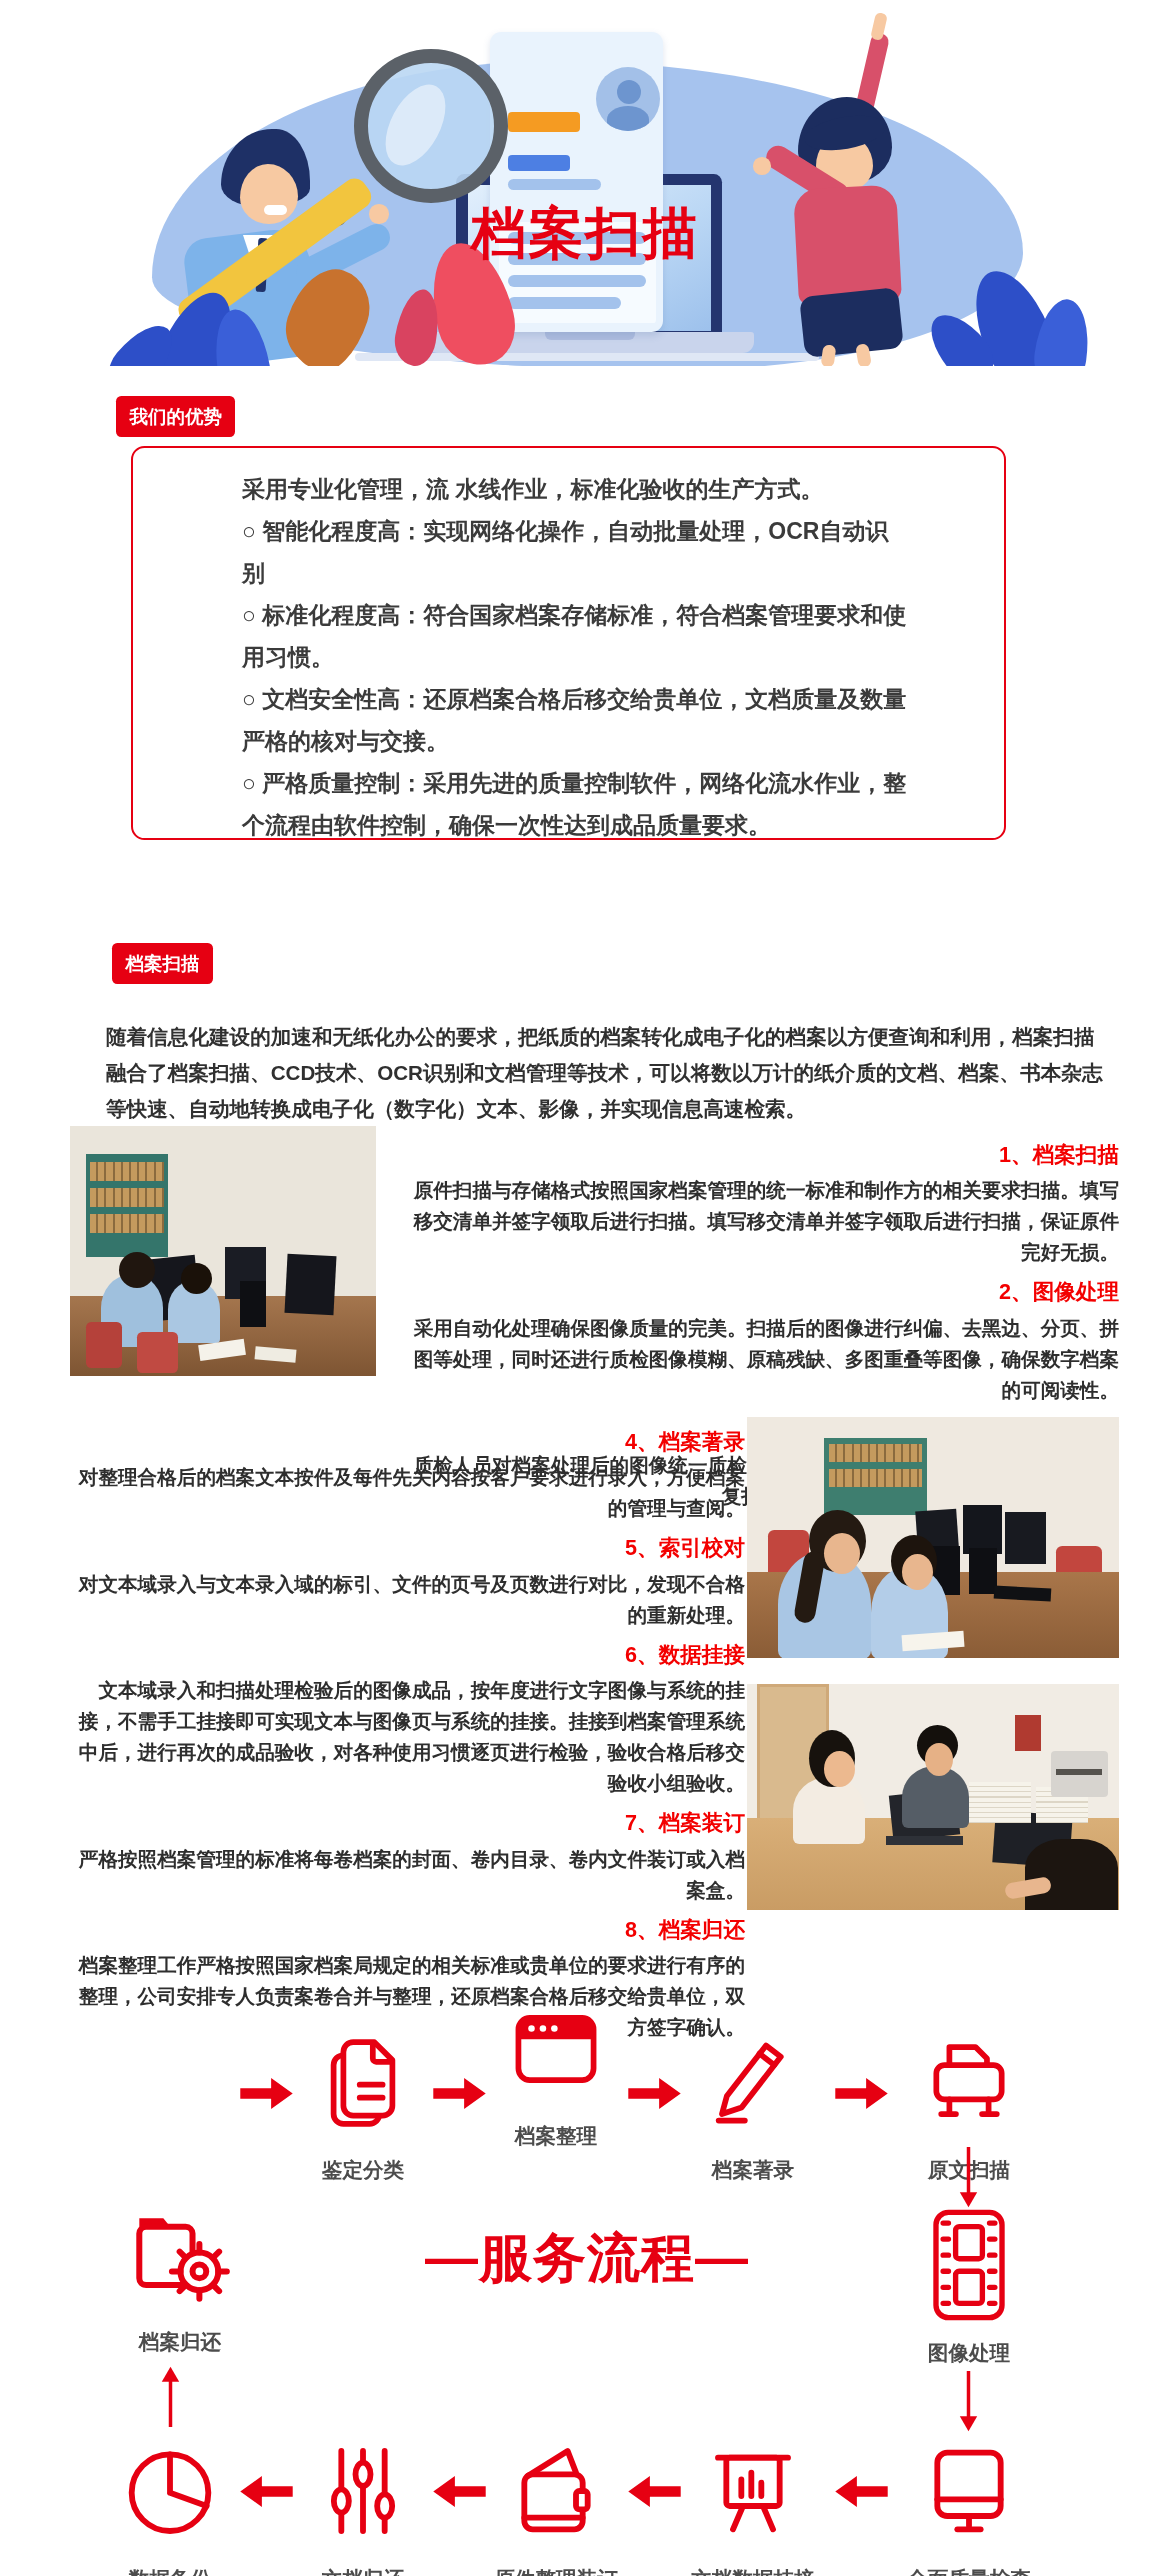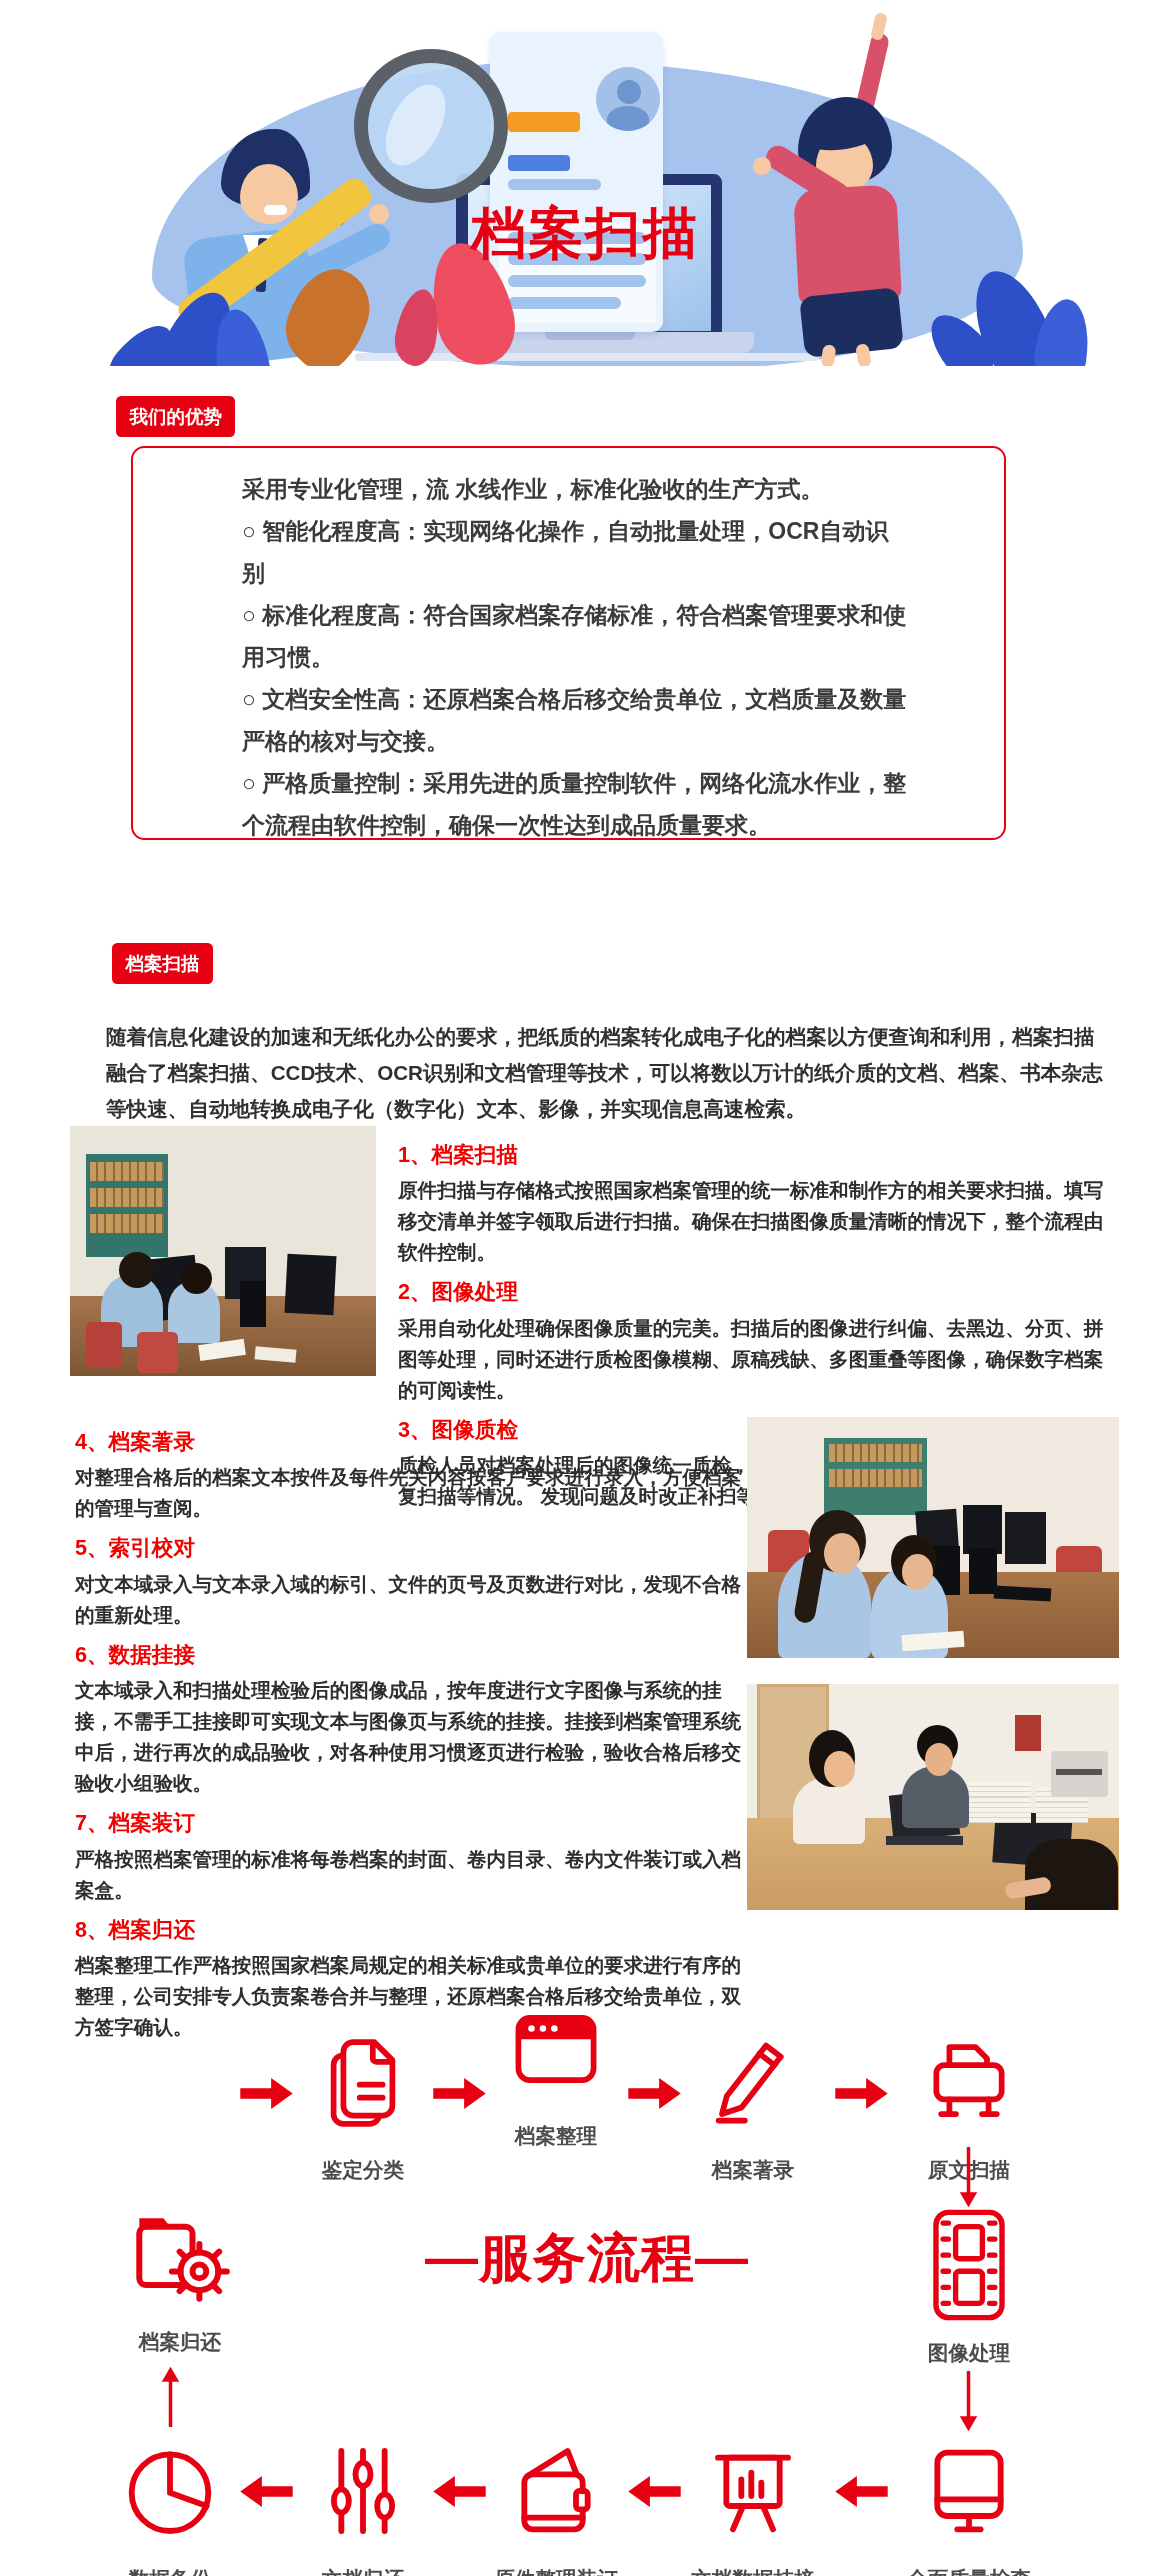--- a/index.html
+++ b/index.html
@@ -18,21 +18,21 @@
   
   .adv-box{position:absolute;left:131px;top:446px;width:875px;height:394px;box-sizing:border-box;
     border:2.1px solid #e60012;border-radius:13.4px;padding:20px 93px 0 109px;}
   .adv-box p{margin:0;font-size:23px;line-height:42px;color:#3b3b3b;font-weight:700;}
   
   .intro{position:absolute;left:95px;top:1008px;width:1005px;margin:11px;
     font-size:20.6px;line-height:36px;color:#303030;font-weight:700;}
   
   .col-right{position:absolute;left:398px;top:1140px;width:721px;}
   .col-left{position:absolute;left:75px;top:1427px;width:670px;}
-  .step{margin:0 0 8.2px 0;}
+  .step{margin:0 0 8.2px 0;text-align:right;}
   .step-h{font-size:21.6px;color:#f30000;font-weight:700;margin:0 0 6.2px 0;}
   .step-b{font-size:19.6px;line-height:31px;color:#2e2e2e;font-weight:600;margin:0 0 9.3px 0;}
   
   .photo{position:absolute;overflow:hidden;}
   .photo1{left:70px;top:1126px;width:306px;height:250px;background:#eae5db;}
   .photo2{left:747px;top:1417px;width:372px;height:241px;background:#efe9e0;}
   .photo3{left:747px;top:1684px;width:372px;height:226px;background:#f1ece4;}
   .ph{position:absolute;}
   
   .fnode{position:absolute;width:134px;text-align:center;}
@@ -140,21 +140,21 @@
     <div class="ph" style="left:111px;top:137px;width:31px;height:31px;background:#1a1109;border-radius:50%;"></div>
     <div class="ph" style="left:15.5px;top:196px;width:36px;height:46px;background:#b5413a;border-radius:5.2px;"></div>
     <div class="ph" style="left:67px;top:206px;width:41px;height:41px;background:#c04a42;border-radius:5.2px;"></div>
     <div class="ph" style="left:129px;top:216px;width:46px;height:15.5px;background:#f5f2ea;transform:rotate(-8deg);"></div>
     <div class="ph" style="left:185px;top:222px;width:41px;height:13.4px;background:#efece2;transform:rotate(5deg);"></div>
   </div>
 
   <div class="col-right">
     <div class="step">
       <h3 class="step-h"><span>1、</span><span>档案扫描</span></h3>
-      <p class="step-b">原件扫描与存储格式按照国家档案管理的统一标准和制作方的相关要求扫描。填写移交清单并签字领取后进行扫描。确保在扫描图像质量清晰的情况下，整个流程由软件控制。</p>
+      <p class="step-b">原件扫描与存储格式按照国家档案管理的统一标准和制作方的相关要求扫描。填写移交清单并签字领取后进行扫描。填写移交清单并签字领取后进行扫描，保证原件完好无损。</p>
     </div>
     <div class="step">
       <h3 class="step-h"><span>2、</span><span>图像处理</span></h3>
       <p class="step-b">采用自动化处理确保图像质量的完美。扫描后的图像进行纠偏、去黑边、分页、拼图等处理，同时还进行质检图像模糊、原稿残缺、多图重叠等图像，确保数字档案的可阅读性。</p>
     </div>
     <div class="step">
       <h3 class="step-h"><span>3、</span><span>图像质检</span></h3>
       <p class="step-b">质检人员对档案处理后的图像统一质检，主要是检查图像的质量，和有无漏页、重复扫描等情况。 发现问题及时改正补扫等等。</p>
     </div>
   </div>

